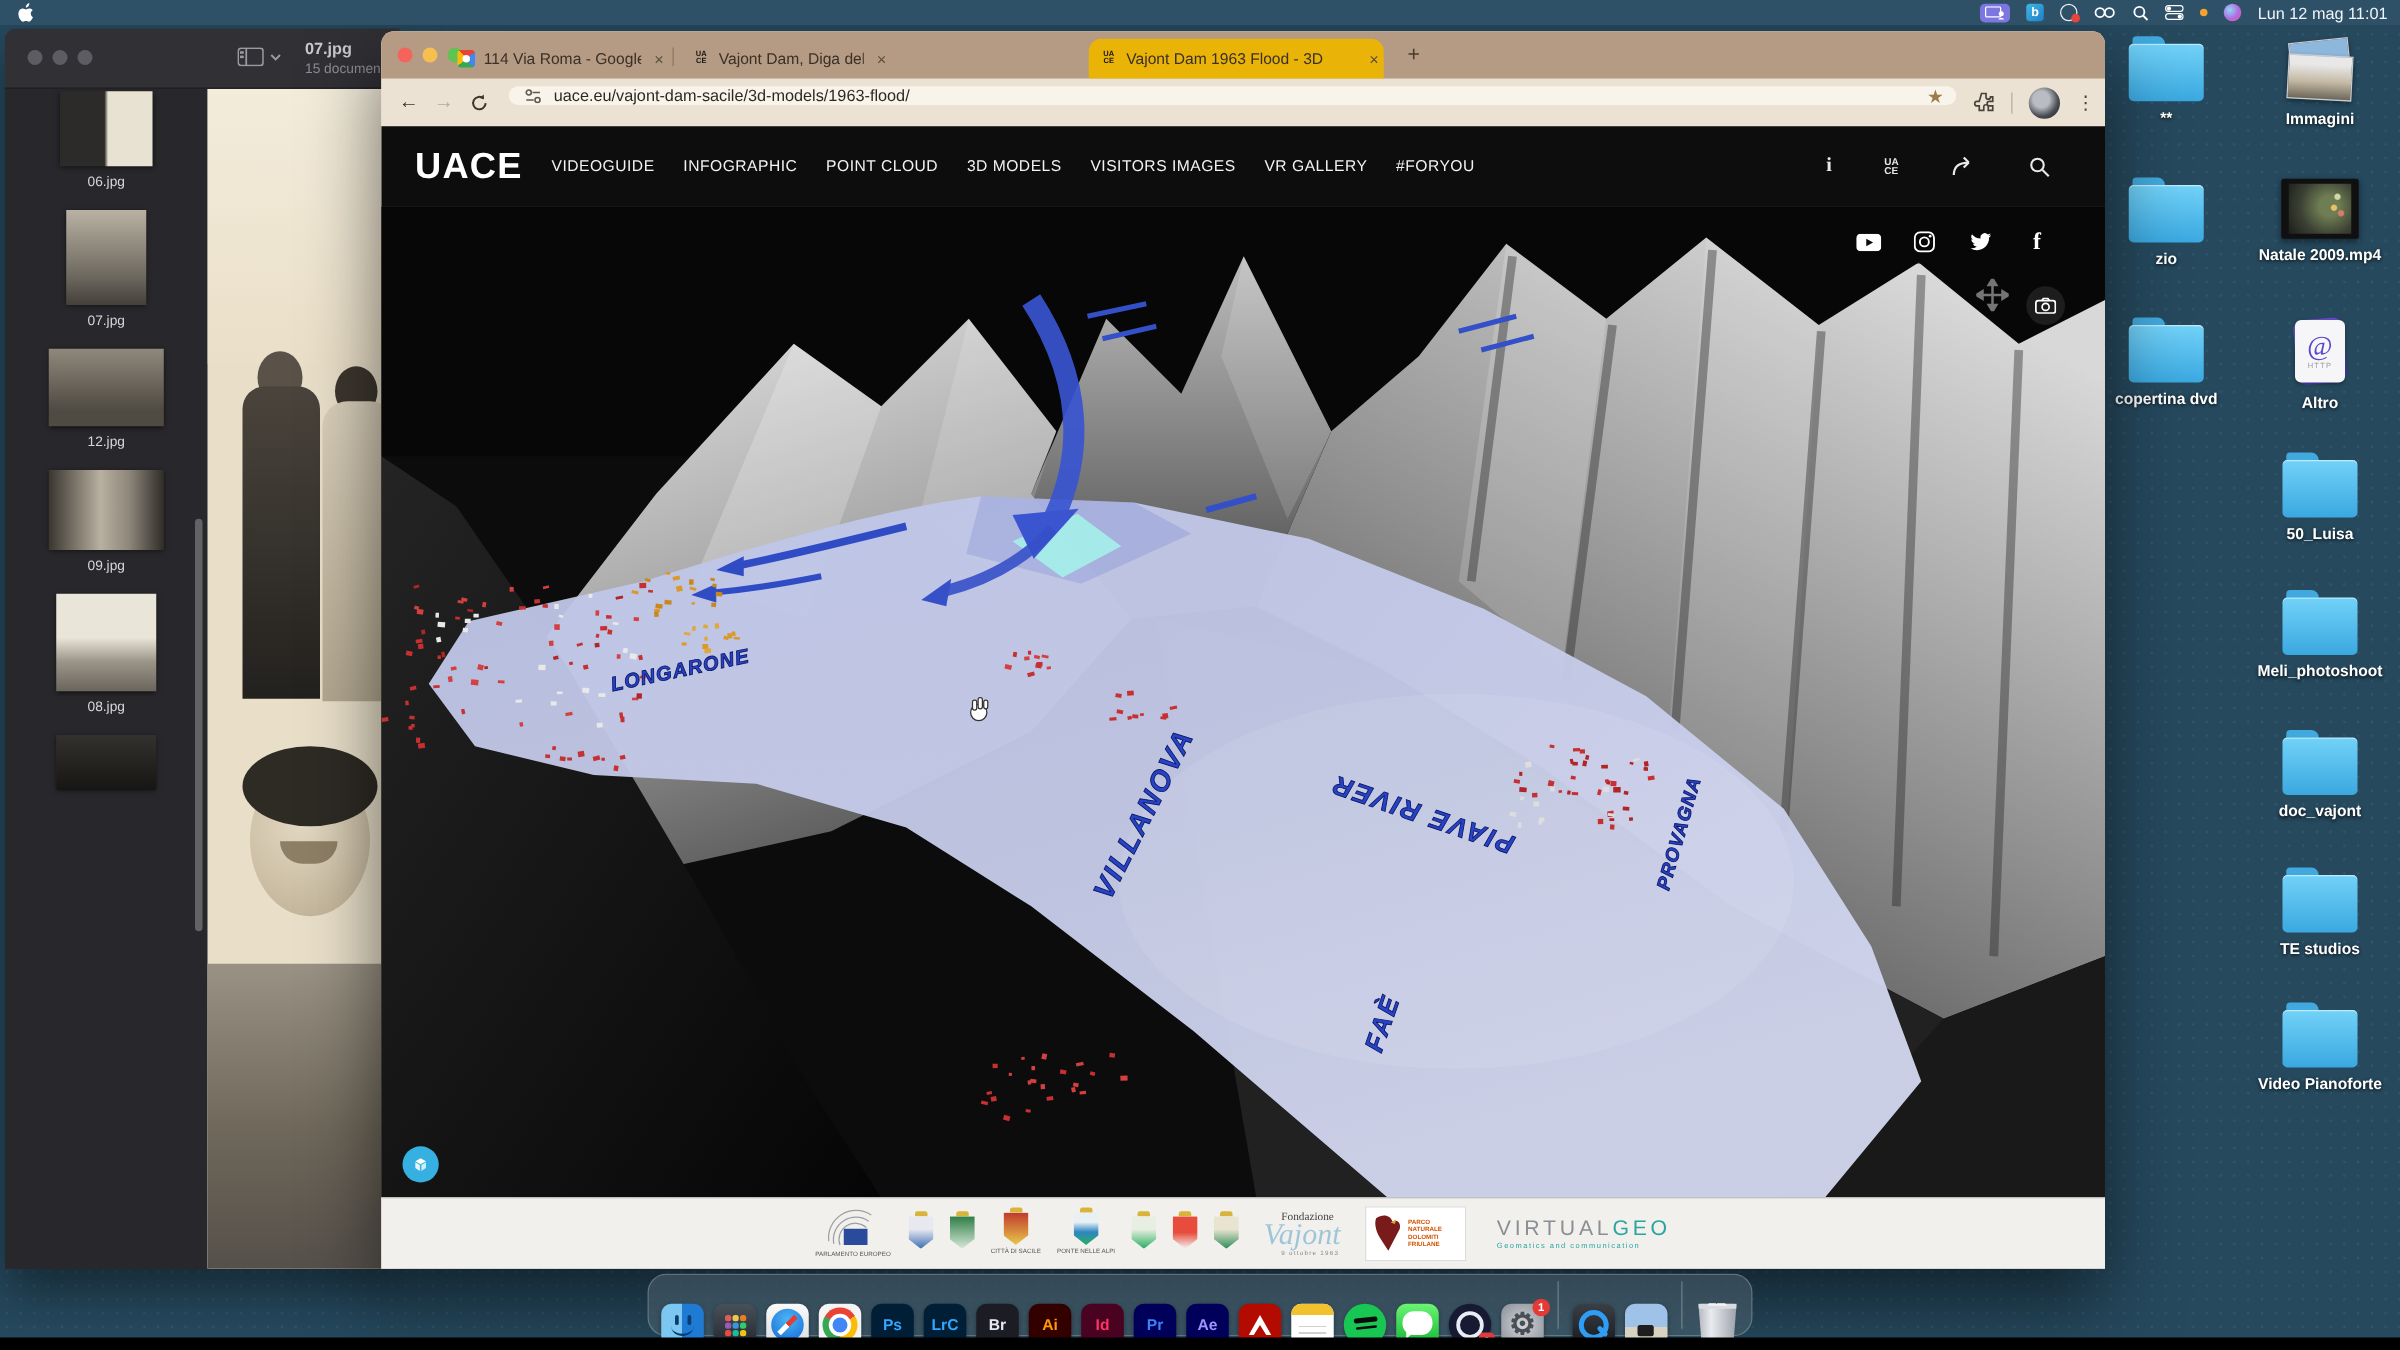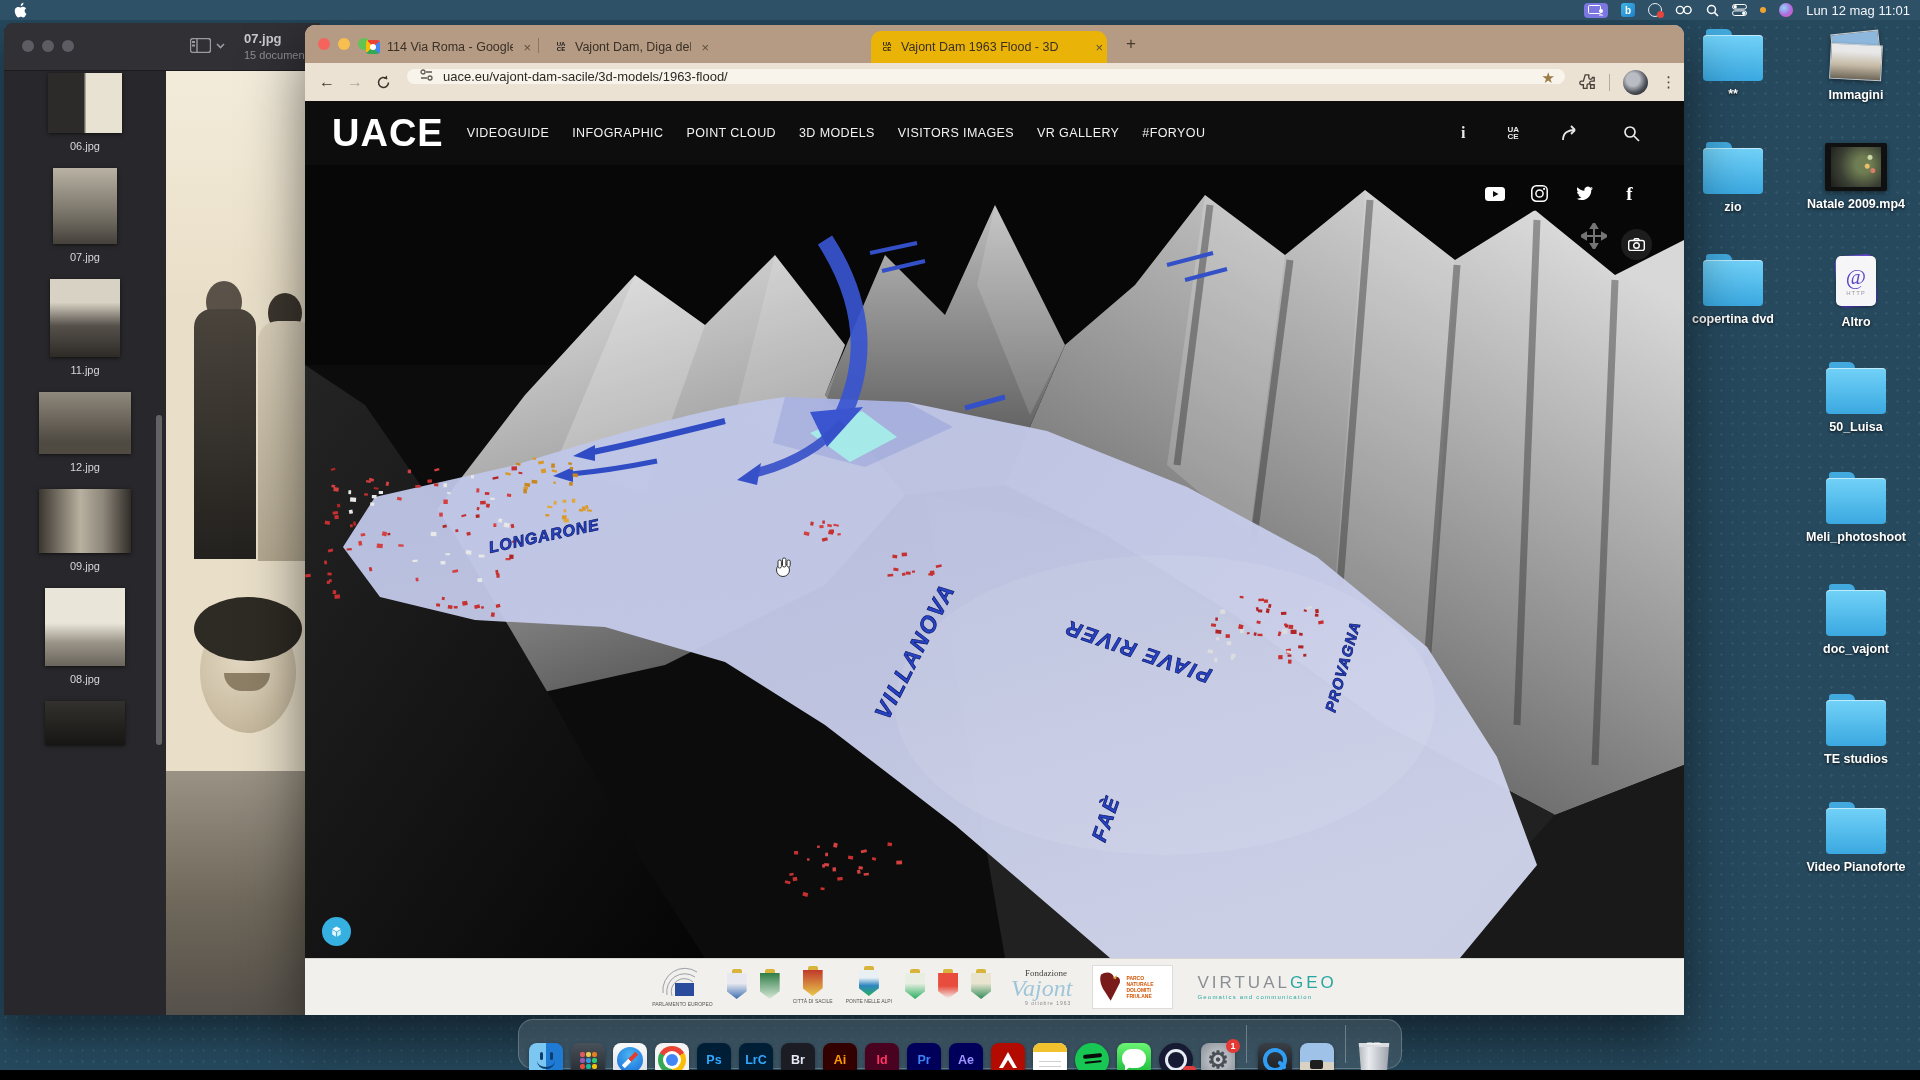--- a/index.html
+++ b/index.html
@@ -75,31 +75,31 @@
   .fav-gmaps::after{content:"";position:absolute;left:4px;top:4px;width:6px;height:6px;border-radius:50%;background:#fff;}
   .fav-uace{display:flex;flex-direction:column;align-items:center;justify-content:center;color:#151515;
     font-size:6px;font-weight:bold;line-height:5px;letter-spacing:0;}
   .newtab{position:absolute;left:815px;top:8px;width:22px;height:22px;font-size:17px;color:#45392c;
     display:flex;align-items:center;justify-content:center;}
   .toolbar{position:absolute;left:0;top:38px;right:0;height:38px;background:#ece2d4;display:flex;align-items:center;}
   .navbtn{width:28px;height:28px;display:flex;align-items:center;justify-content:center;font-size:16px;color:#3d362c;}
   .navbtn.fwd{color:#b7a априори895;}
   .navbtn.fwd{color:#b7a895;}
   .omnibox{position:absolute;left:102px;top:6px;width:1158px;height:15px;border-radius:14px;background:#f9f4eb;
-    display:flex;align-items:flex-start;padding:0 10px 0 12px;}
+    display:flex;align-items:center;padding:0 10px 0 12px;}
   .urltext{font-size:13px;color:#2d2822;margin-left:9px;flex:1;white-space:nowrap;overflow:hidden;}
   .star{color:#9c7c48;font-size:15px;}
   .tb-right{position:absolute;right:8px;top:0;height:38px;display:flex;align-items:center;gap:13px;}
   .tbsep{width:1px;height:17px;background:rgba(90,70,50,.35);}
   .avatar{width:25px;height:25px;border-radius:50%;background:radial-gradient(circle at 40% 38%,#b9bcc2 0 30%,#4a4d54 62%,#17191d);}
   .dots3{font-size:15px;color:#4a4339;letter-spacing:0;}
   
   .content{position:absolute;left:0;top:76px;right:0;bottom:0;}
   .site-header{position:absolute;left:0;top:0;right:0;height:64px;background:#0d0d0d;display:flex;align-items:center;color:#fff;}
-  .uace-logo{font-size:38px;font-weight:bold;letter-spacing:1px;margin-left:27px;white-space:nowrap;}
+  .uace-logo{font-size:29px;font-weight:bold;letter-spacing:1px;margin-left:27px;white-space:nowrap;}
   .site-nav{display:flex;gap:23px;margin-left:23px;}
   .nav-item{font-size:12.5px;letter-spacing:.4px;color:#f2f2f2;white-space:nowrap;}
   .hdr-icons{margin-left:auto;margin-right:44px;display:flex;align-items:center;gap:42px;color:#e8e8e8;}
   .hdr-i{font-family:"Liberation Serif",serif;font-weight:bold;font-size:16px;}
   .hdr-mini{display:flex;flex-direction:column;line-height:7px;font-size:8px;font-weight:bold;letter-spacing:0;}
   .viewer{position:absolute;left:0;top:64px;right:0;height:793px;background:#0c0c0c;overflow:hidden;}
   .viewer svg.scene{position:absolute;left:0;top:0;}
   .social{position:absolute;top:11px;right:37px;display:flex;gap:10px;}
   .soc{width:35px;height:35px;background:rgba(8,8,8,.55);display:flex;align-items:center;justify-content:center;color:#fff;}
   .soc .fb{font-size:19px;font-weight:bold;font-family:"Liberation Serif",serif;}
@@ -252,24 +252,20 @@
 
   <div id="preview-win">
     <div class="pv-sidebar" id="pv-thumbs">
         <div class="pv-item">
           <div class="pv-thumb s0"></div>
           <div class="pv-label">06.jpg</div>
         </div>
         <div class="pv-item">
           <div class="pv-thumb s1"></div>
           <div class="pv-label">07.jpg</div>
-        </div>
-        <div class="pv-item">
-          <div class="pv-thumb s2"></div>
-          <div class="pv-label">11.jpg</div>
         </div>
         <div class="pv-item">
           <div class="pv-thumb s3"></div>
           <div class="pv-label">12.jpg</div>
         </div>
         <div class="pv-item">
           <div class="pv-thumb s4"></div>
           <div class="pv-label">09.jpg</div>
         </div>
         <div class="pv-item">

